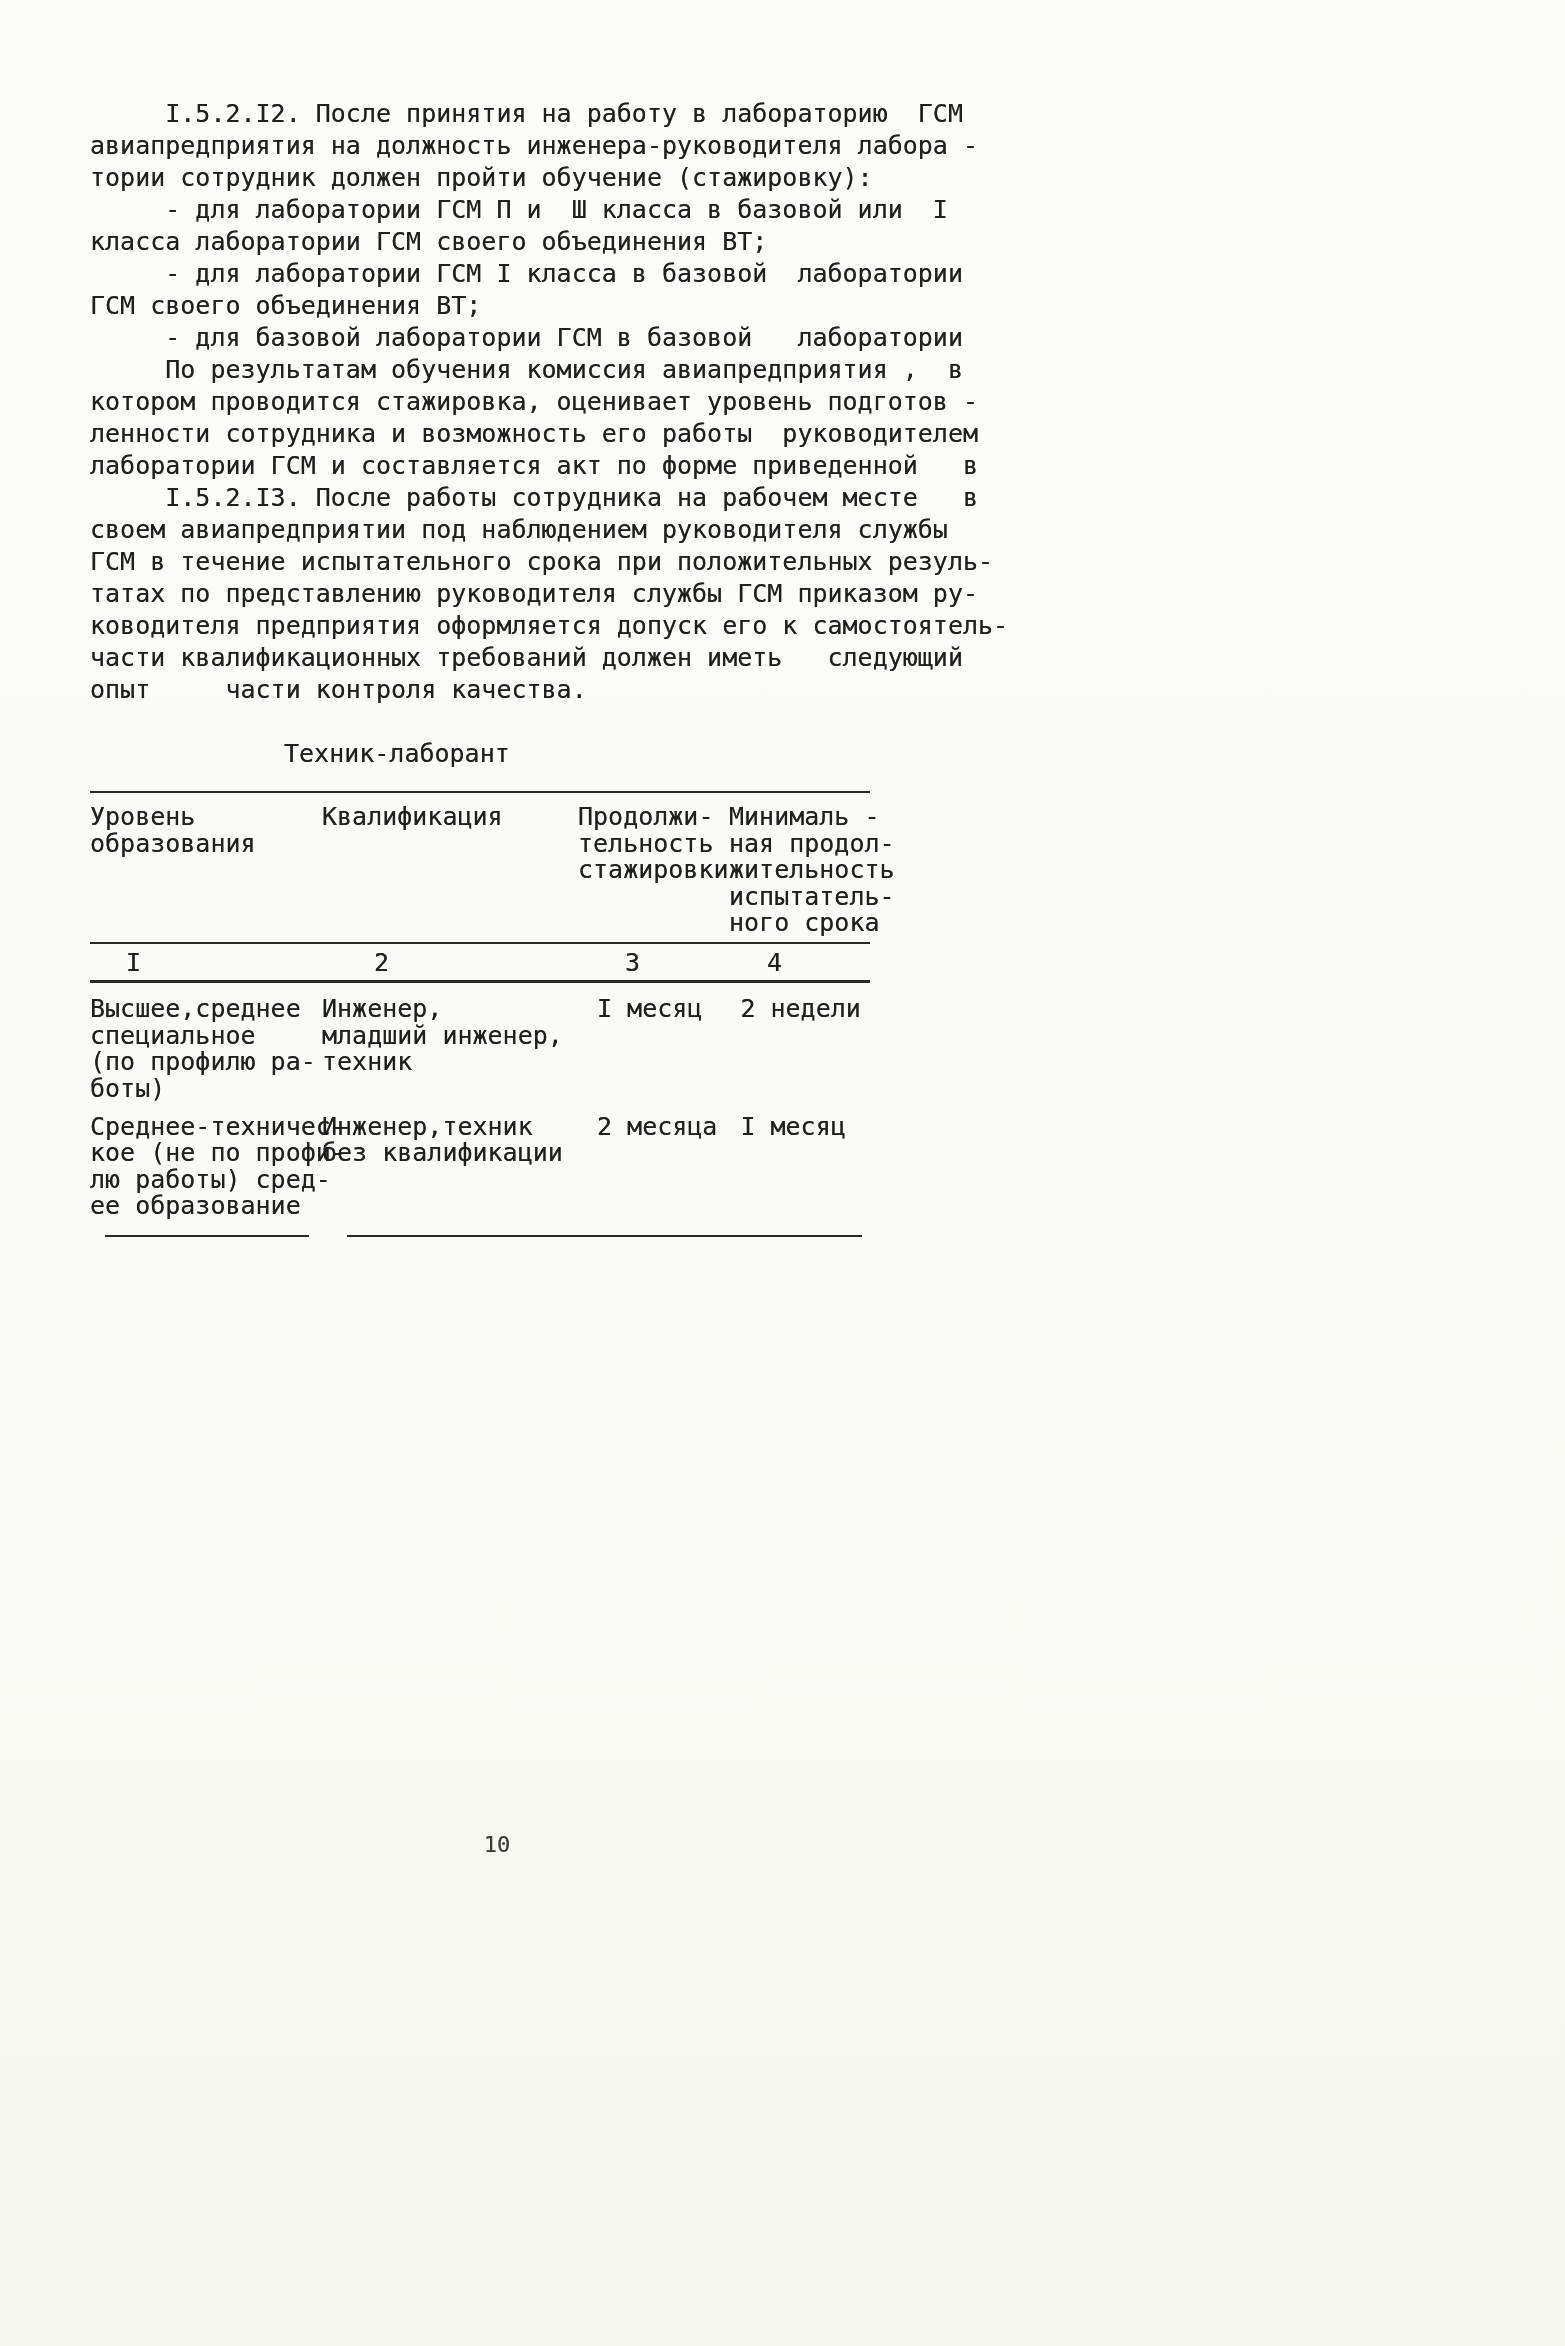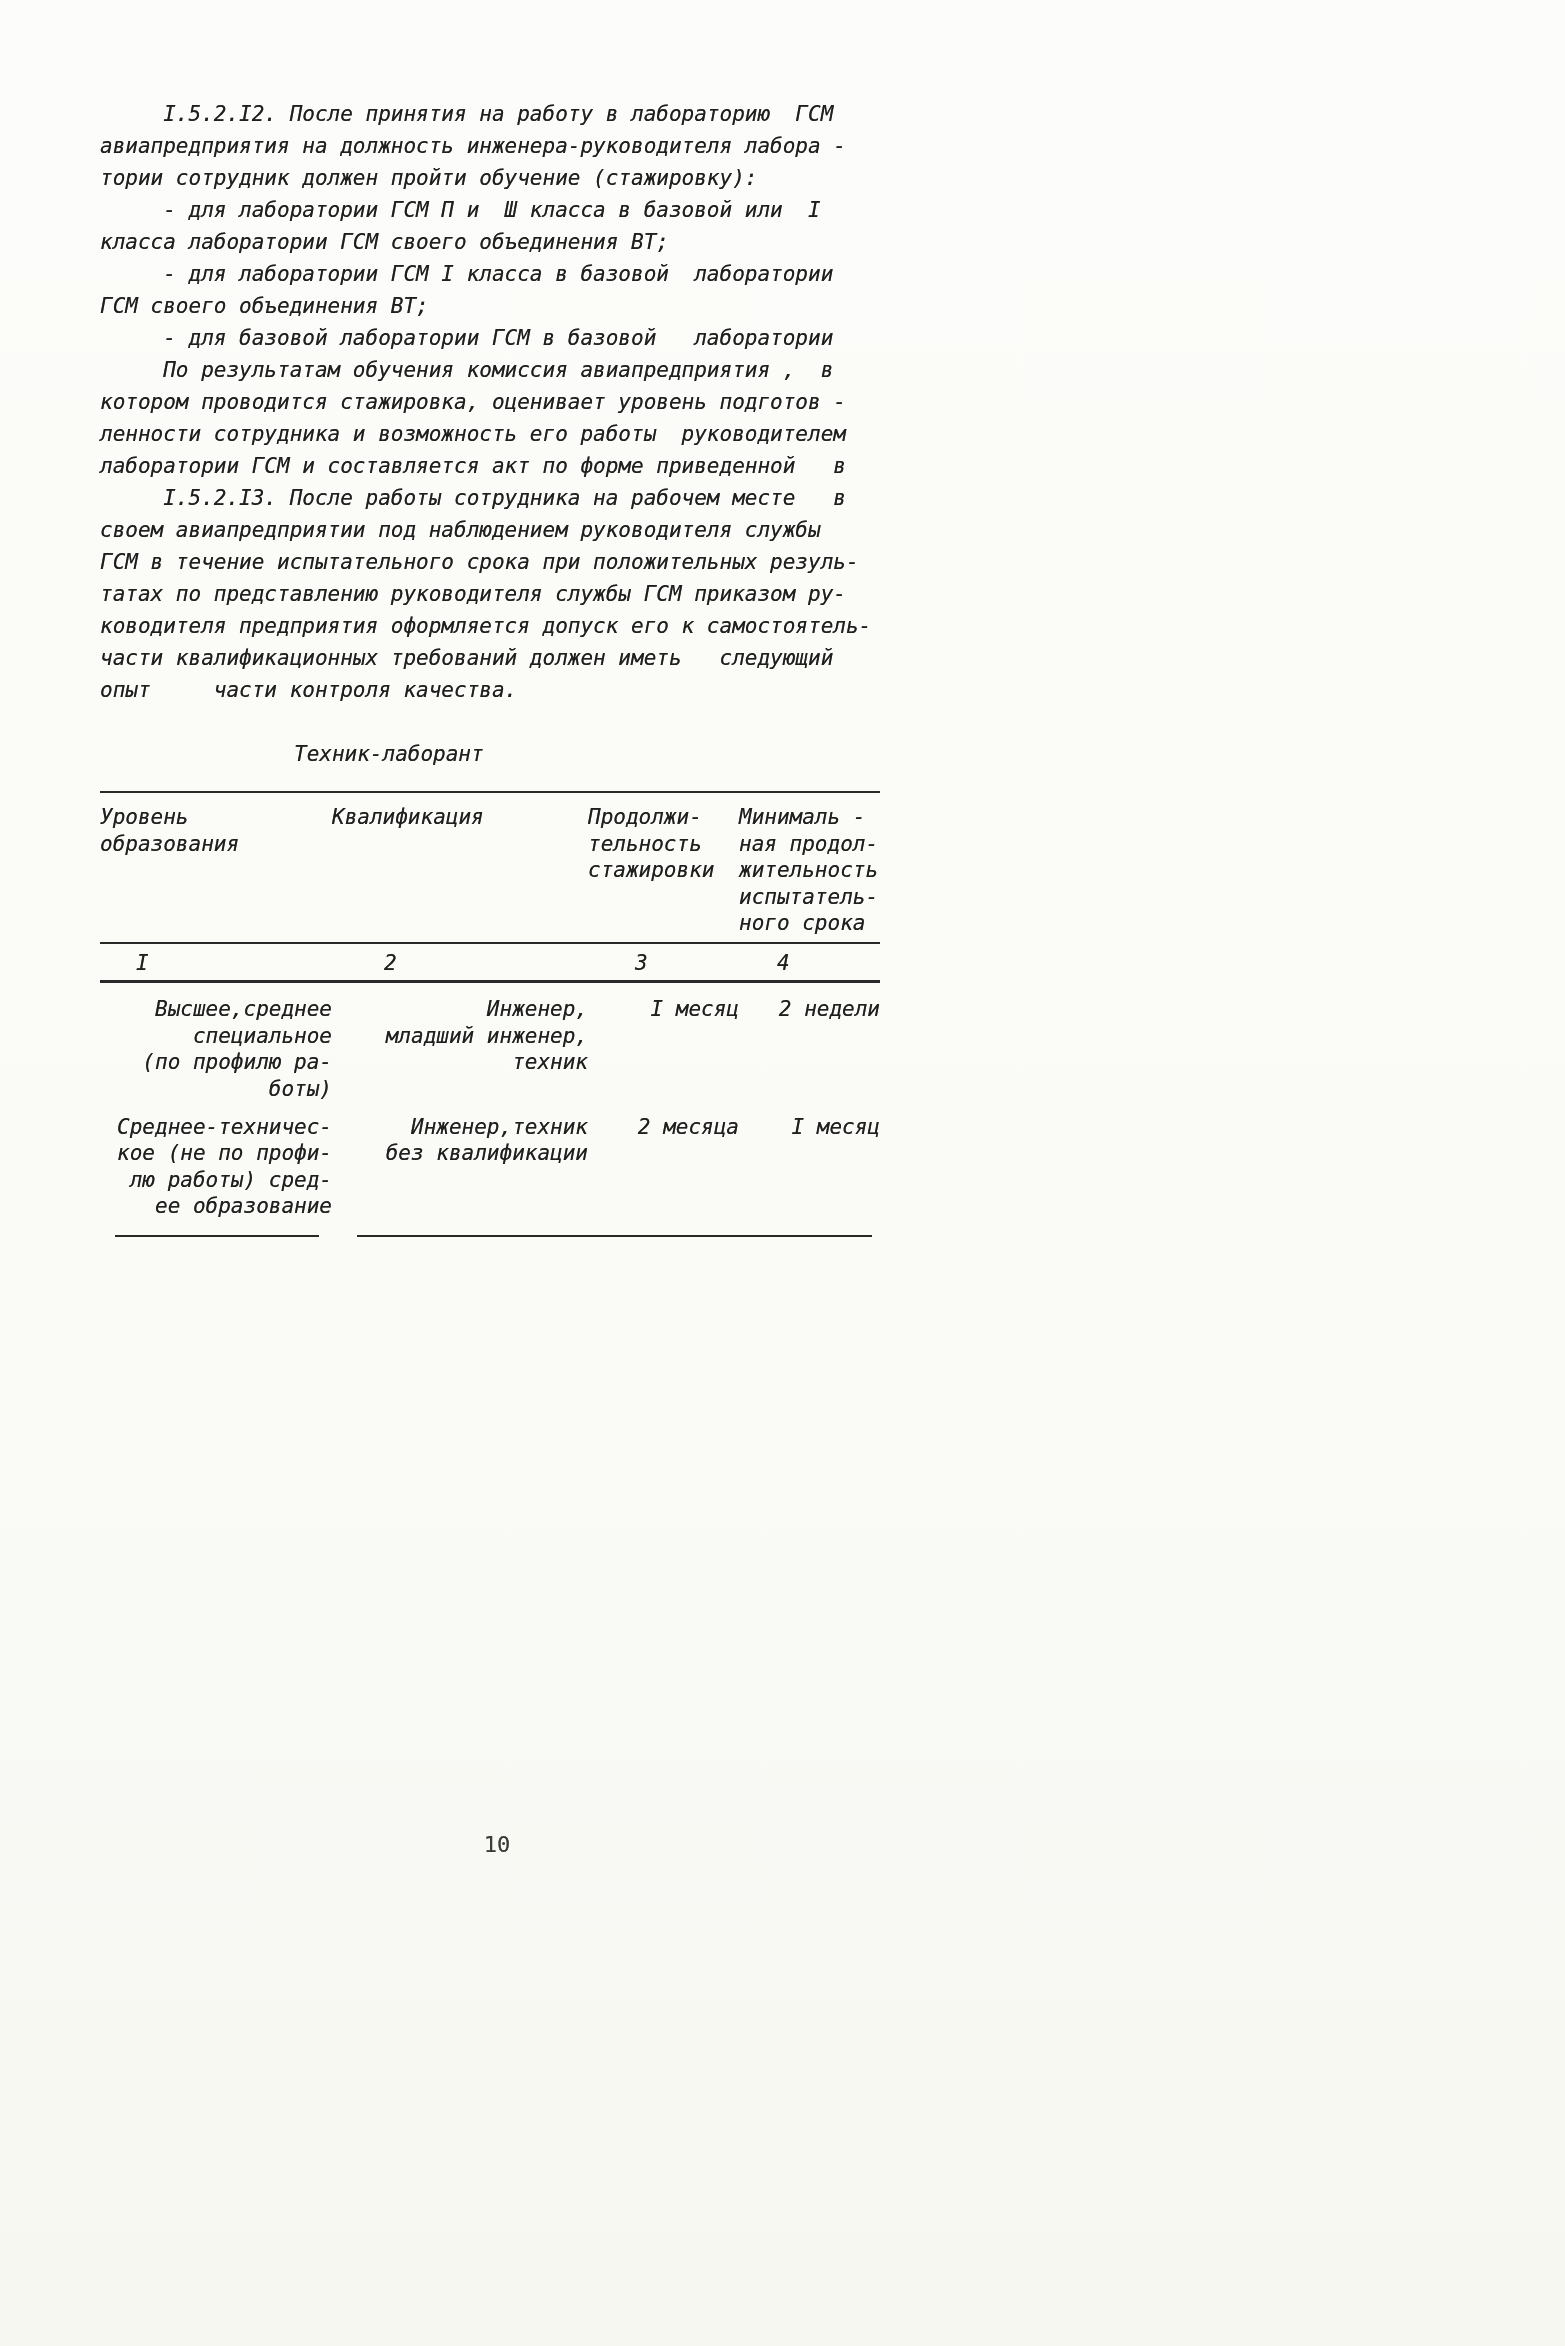--- a/index.html
+++ b/index.html
@@ -11,26 +11,25 @@
     }
     .page {
       position: relative;
       width: 1565px;
       height: 2347px;
       background: linear-gradient(180deg, #fcfcfa 0%, #fafaf6 60%, #f7f7f2 100%);
       overflow: hidden;
     }
     .content {
       position: absolute;
-      left: 100px;
+      left: 90px;
       top: 98px;
       width: 780px;
-      font-size: 21px;
+      font-size: 25px;
       text-shadow: 0 0 0.6px rgba(25,25,25,0.65);
-      font-style: italic;
     }
     .line {
       white-space: pre;
       line-height: 32px;
       min-height: 32px;
     }
     .table-title {
       margin: 34px 0 23px 194px;
       line-height: 28px;
       white-space: pre;
@@ -56,21 +55,21 @@
     .c1 { width: 232px; }
     .c2 { width: 256px; }
     .c3 { width: 151px; }
     .c4 { width: 141px; }
     .theader { margin-top: 11.4px; }
     .tnums { margin-top: 5.7px; }
     .tnums .c1 { padding-left: 36px; }
     .tnums .c2 { padding-left: 52px; }
     .tnums .c3 { padding-left: 47px; }
     .tnums .c4 { padding-left: 38px; }
-    #table-body { margin-top: 13.2px; text-align: right; }
+    #table-body { margin-top: 13.2px; }
     #table-body .trow + .trow { margin-top: 11.4px; }
     .tdata .c3 { padding-left: 19px; }
     .tdata .c4 { padding-left: 11.4px; }
     .page-number {
       position: absolute;
       top: 1832px;
       left: 107px;
       width: 780px;
       text-align: center;
       font-size: 22px;

